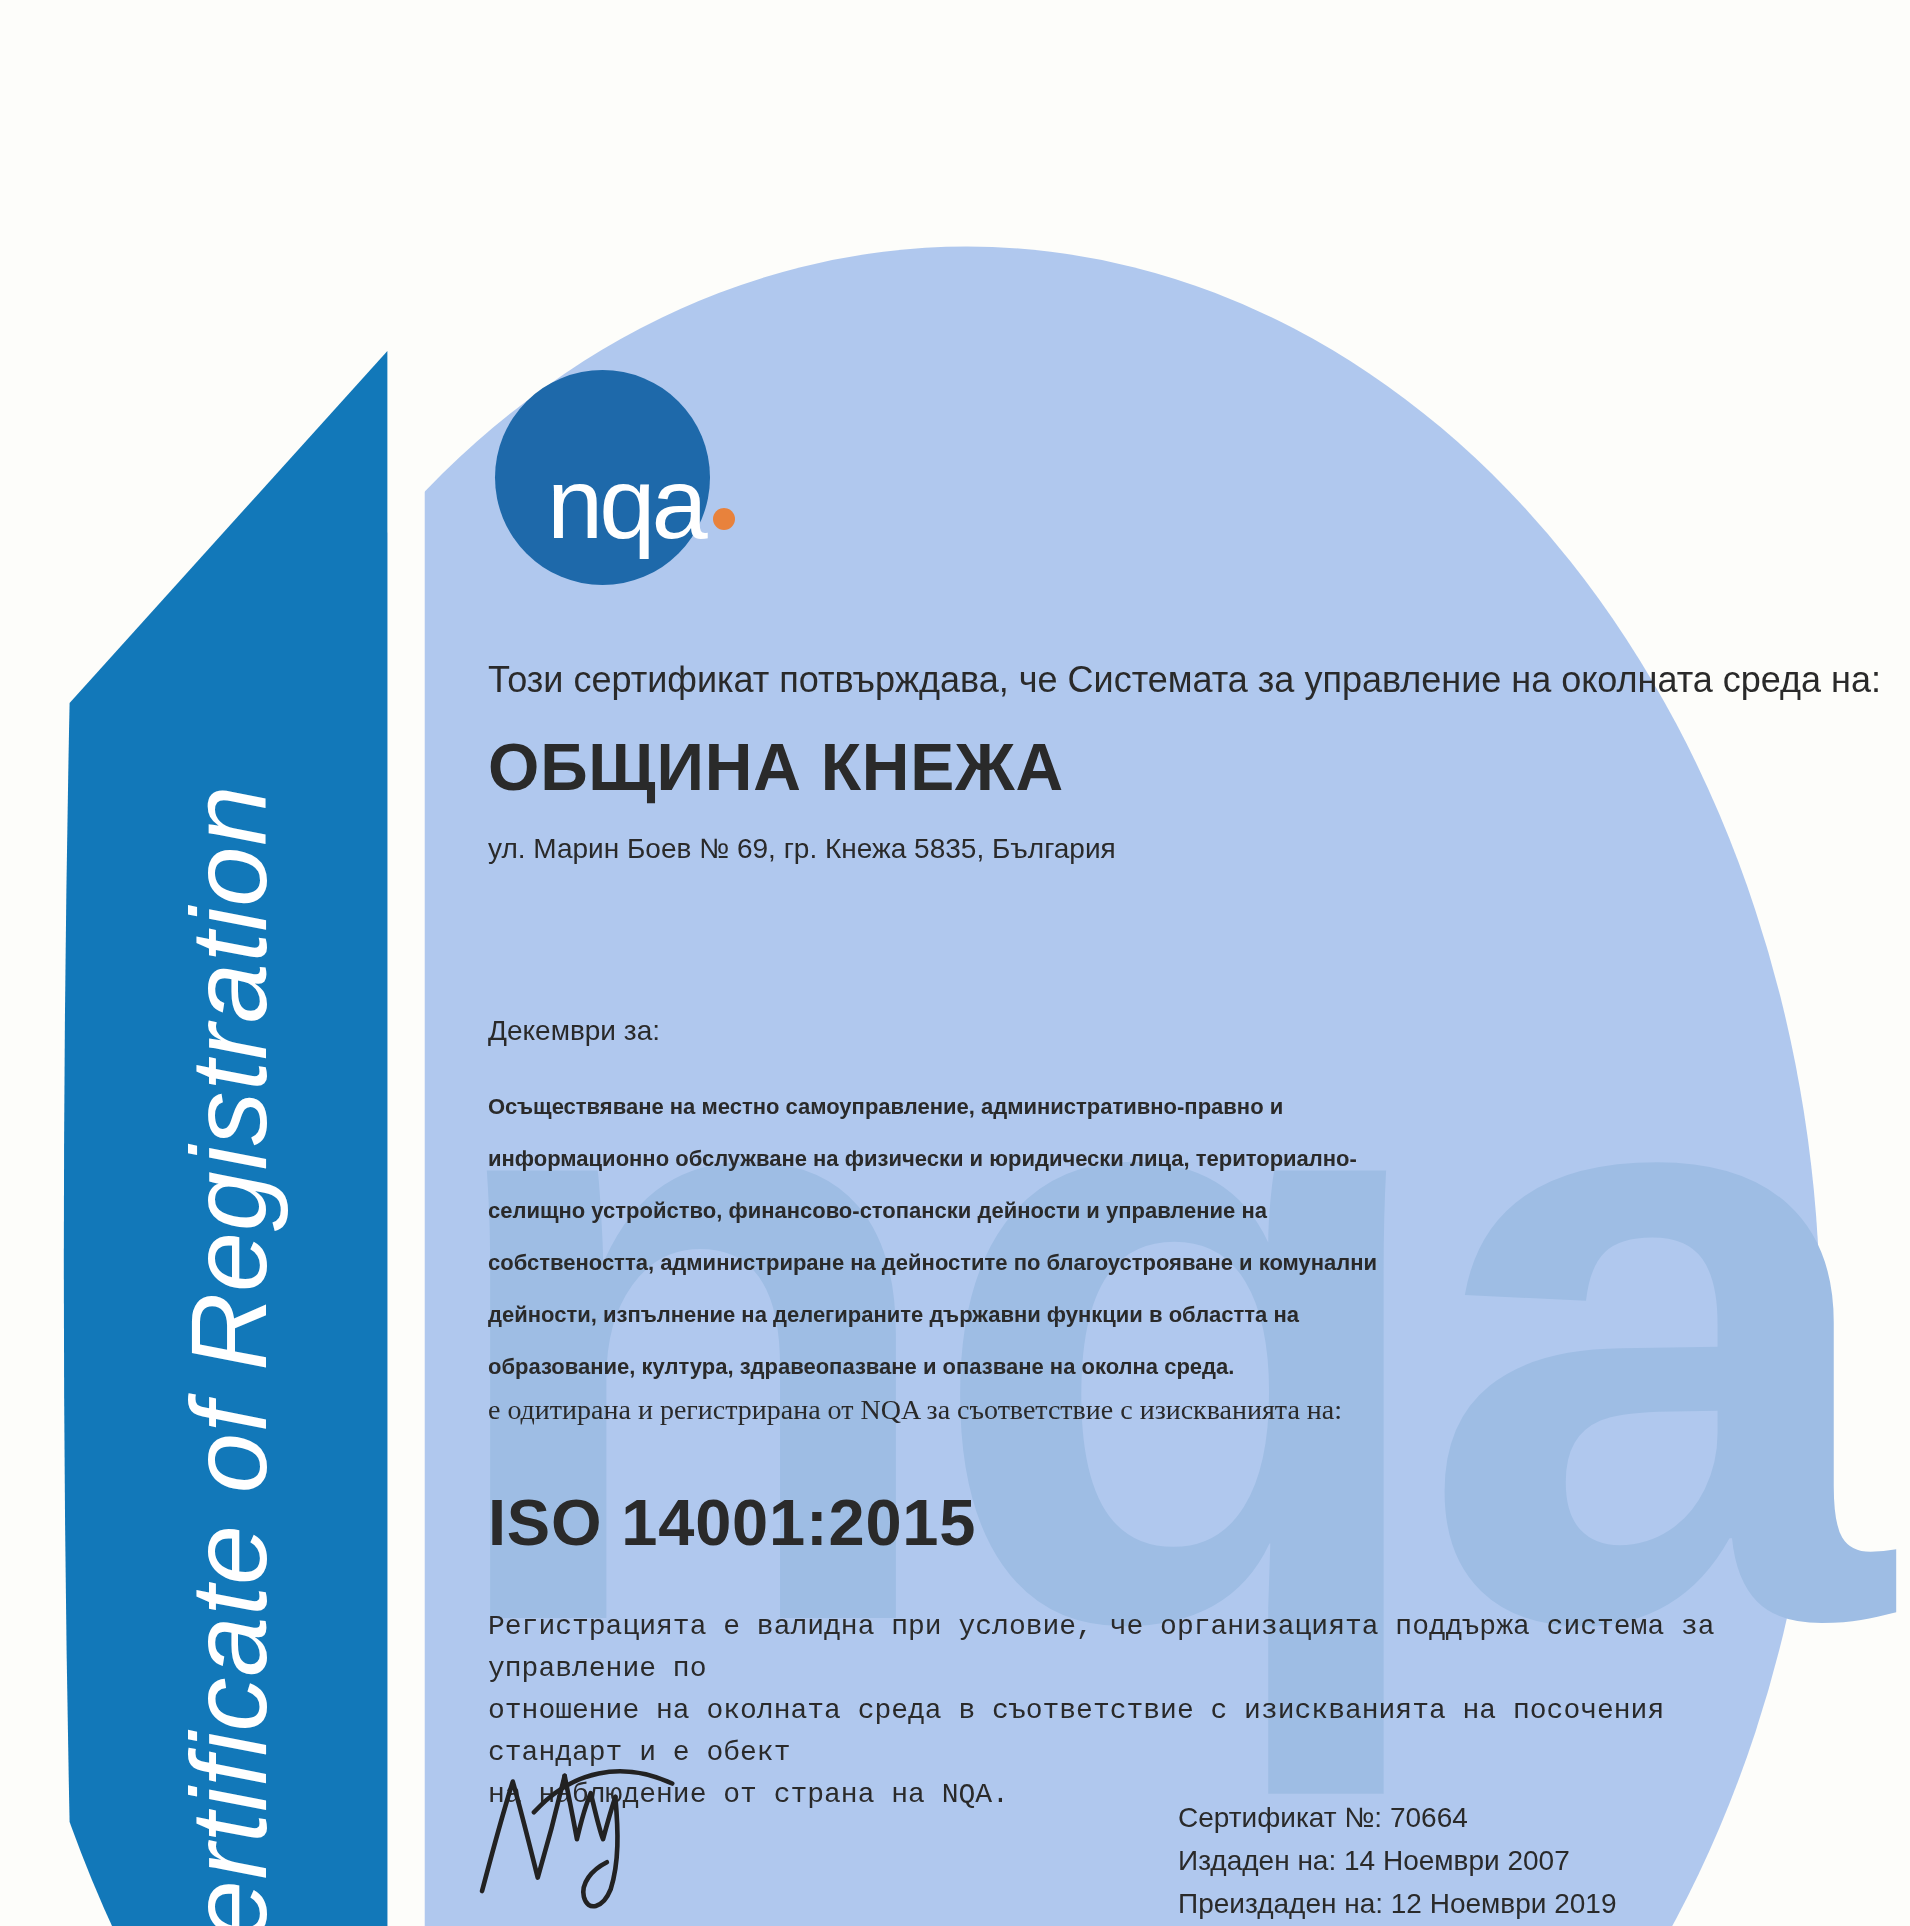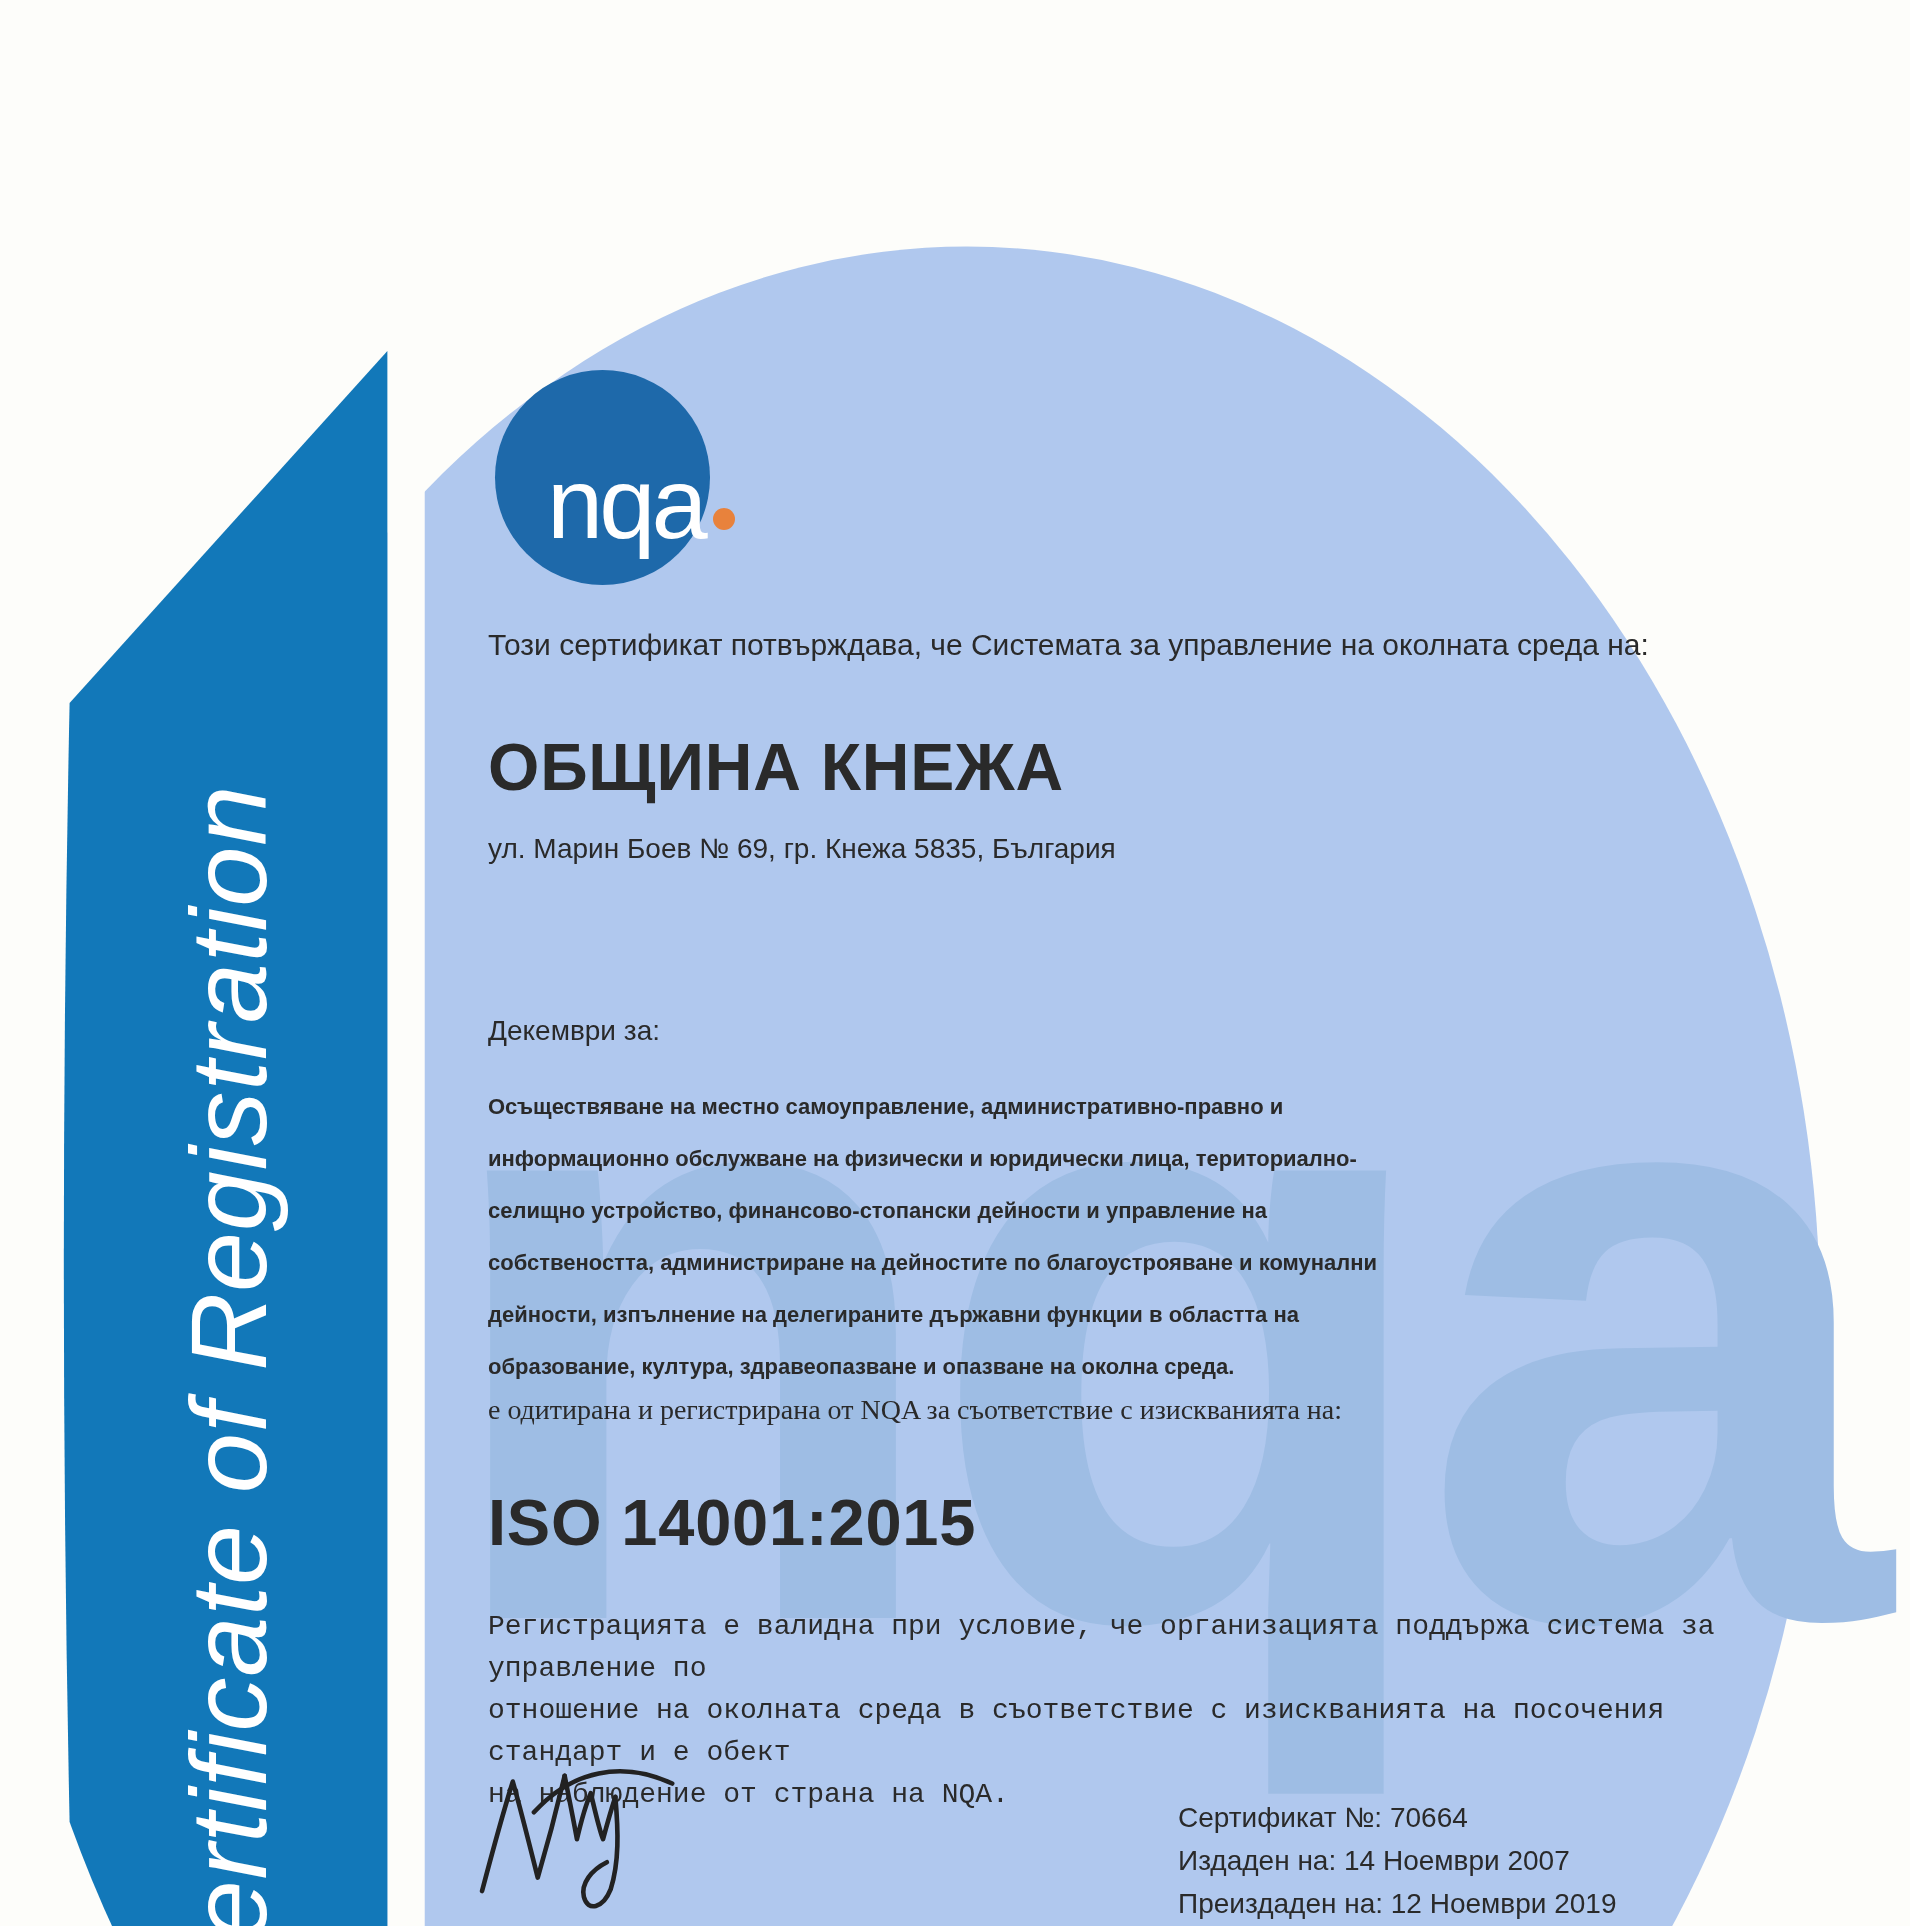--- a/index.html
+++ b/index.html
@@ -35,21 +35,21 @@
   .logo-text{
     position:absolute;left:547px;top:453px;
     font-size:101px;line-height:1;font-weight:500;color:#fff;
     letter-spacing:-3.9px;
   }
   .logo-dot{
     position:absolute;left:713px;top:508px;width:22.3px;height:22.3px;
     border-radius:50%;background:#e8823c;
   }
   
-  .intro{left:488px;top:628px;font-size:30px;}
+  .intro{left:488px;top:659px;font-size:36px;}
   .org{left:488px;top:729px;font-size:66px;font-weight:bold;letter-spacing:0.8px;}
   .addr{left:488px;top:833px;font-size:28px;}
   .applicable{left:488px;top:1015px;font-size:28px;}
   .scope{left:488px;top:1081px;font-size:22px;font-weight:bold;line-height:52px;white-space:pre-line;width:1233px;}
   .audited{left:488px;top:1394px;font-size:28px;font-family:Liberation Serif, serif;}
   .iso{left:488px;top:1485px;font-size:65px;font-weight:bold;letter-spacing:0.8px;}
   .validity{left:488px;top:1606px;font-size:28px;line-height:42px;white-space:pre-line;width:1310px;font-family:Liberation Mono, monospace;}
   .sig-title{left:488px;top:1922px;font-size:28px;}
   .details{left:1178px;top:1796px;font-size:28px;line-height:43px;white-space:pre-line;}
   

